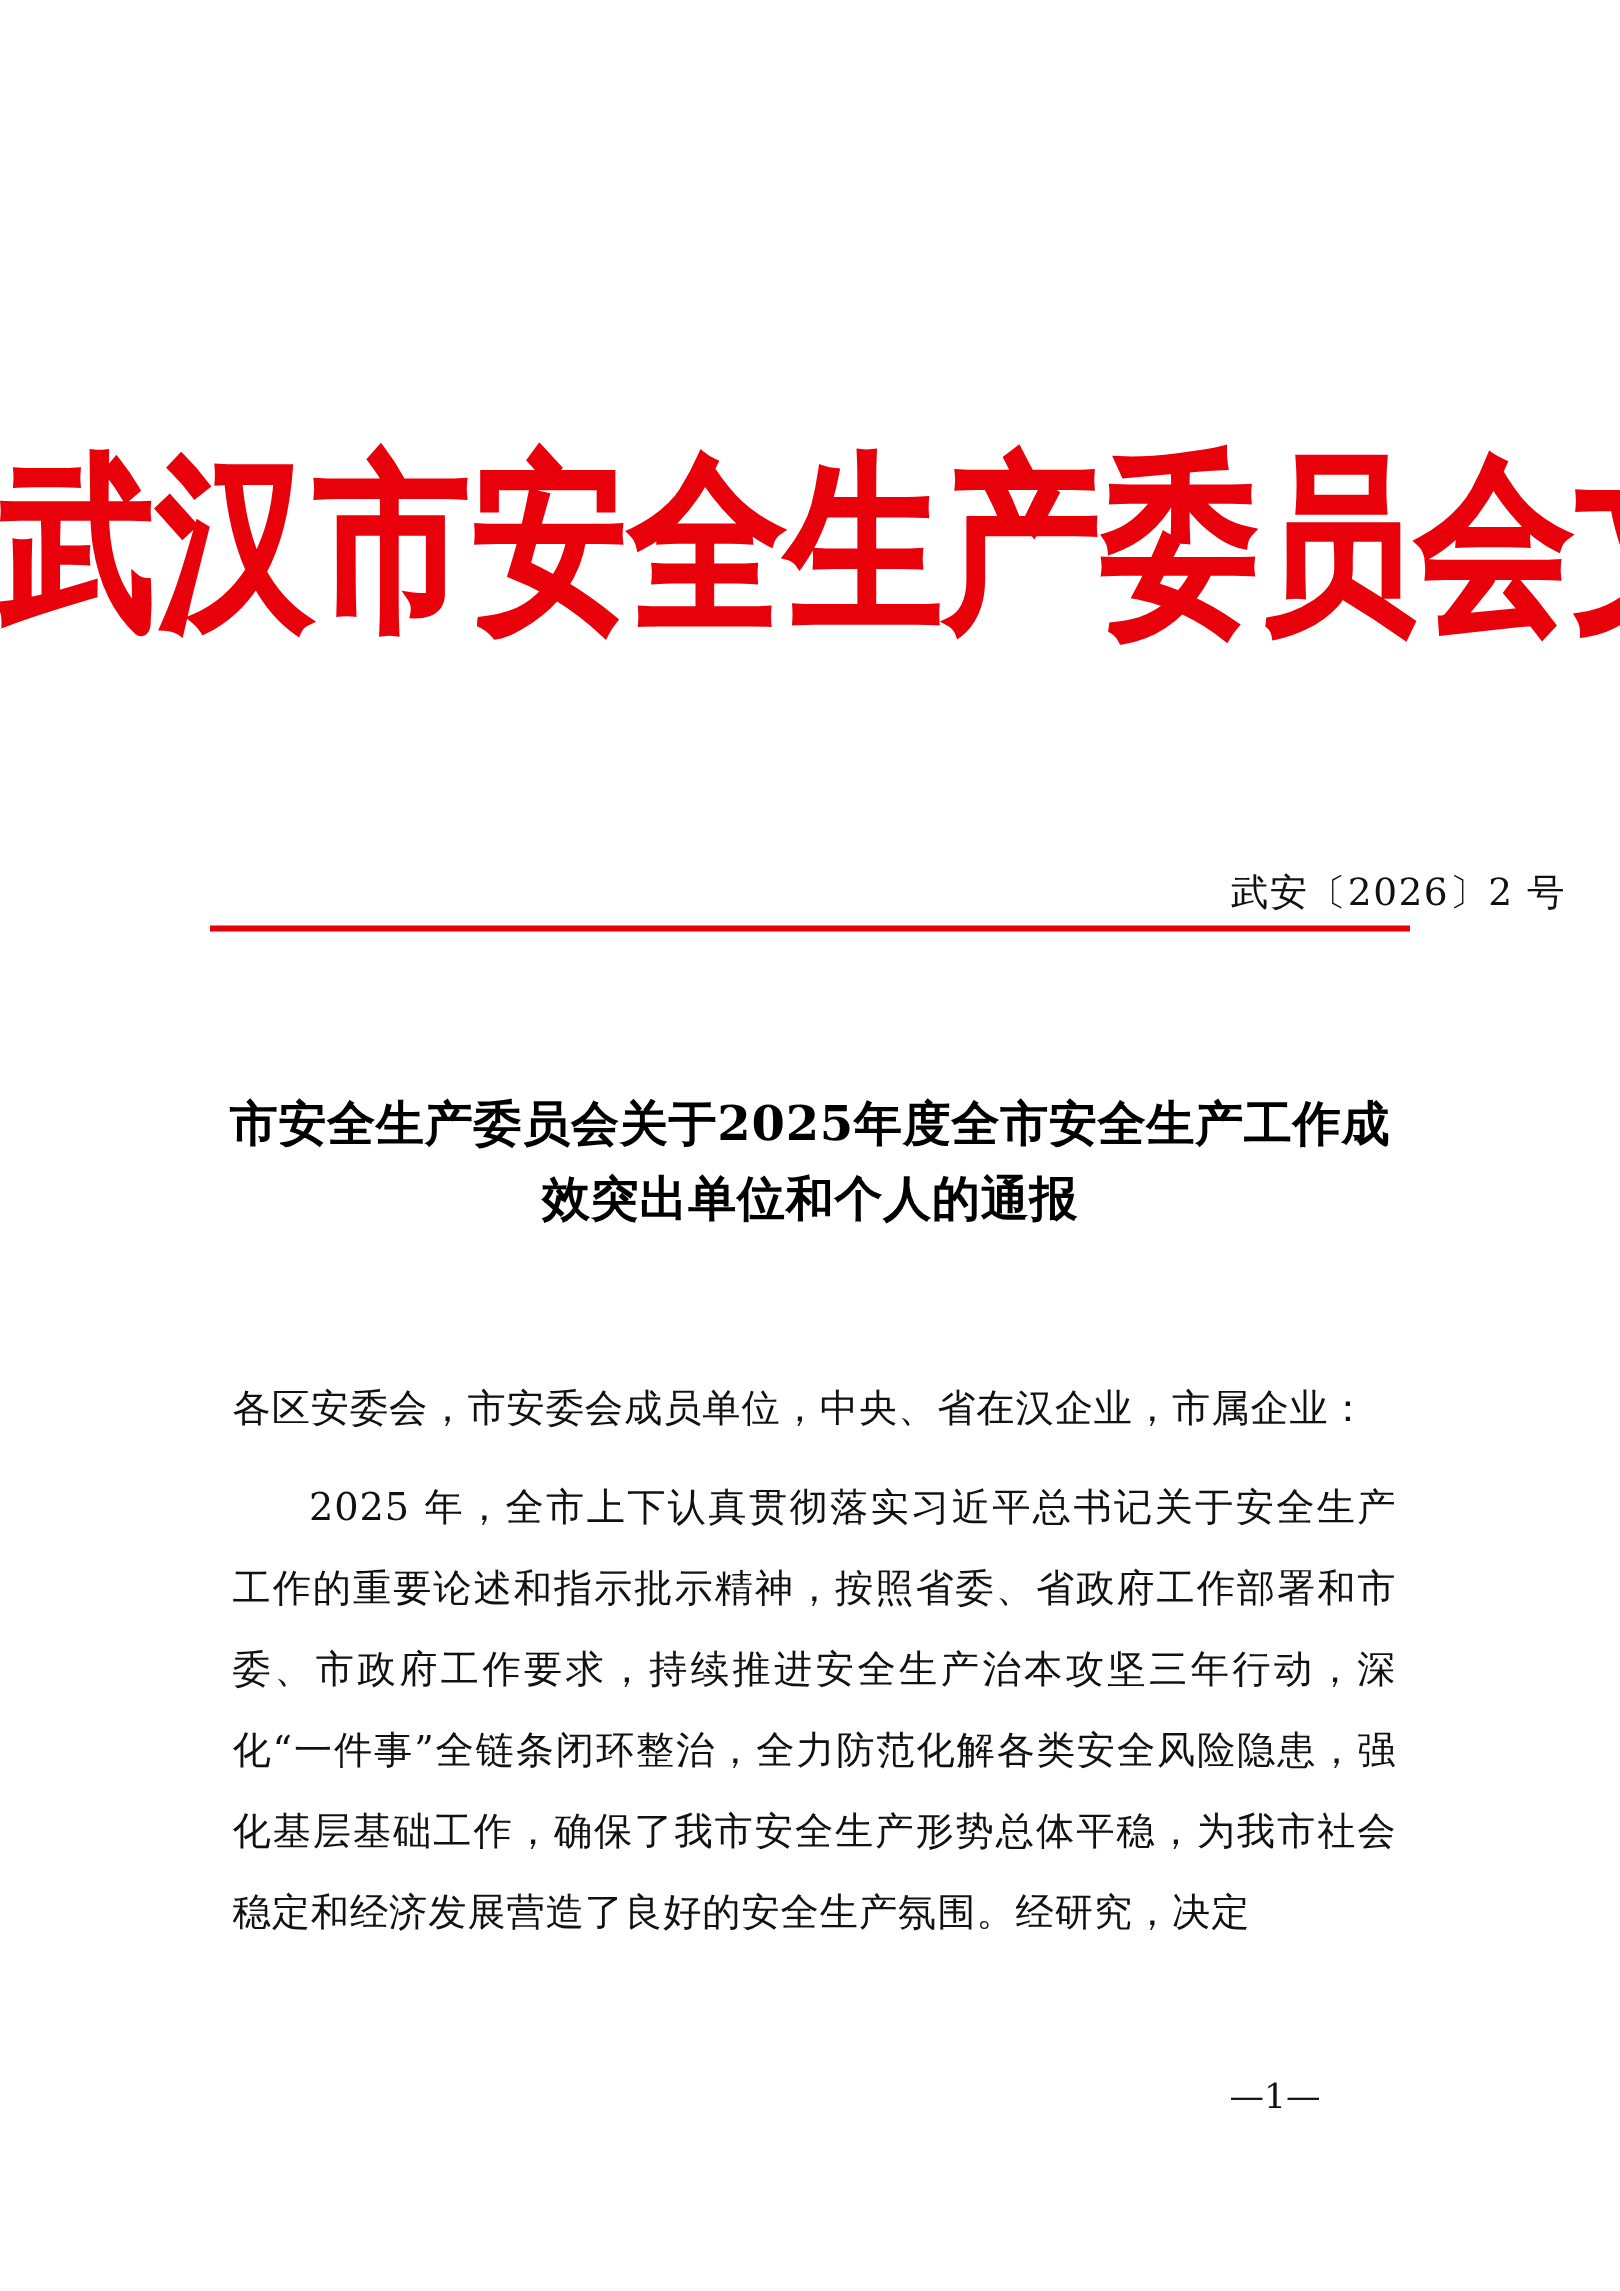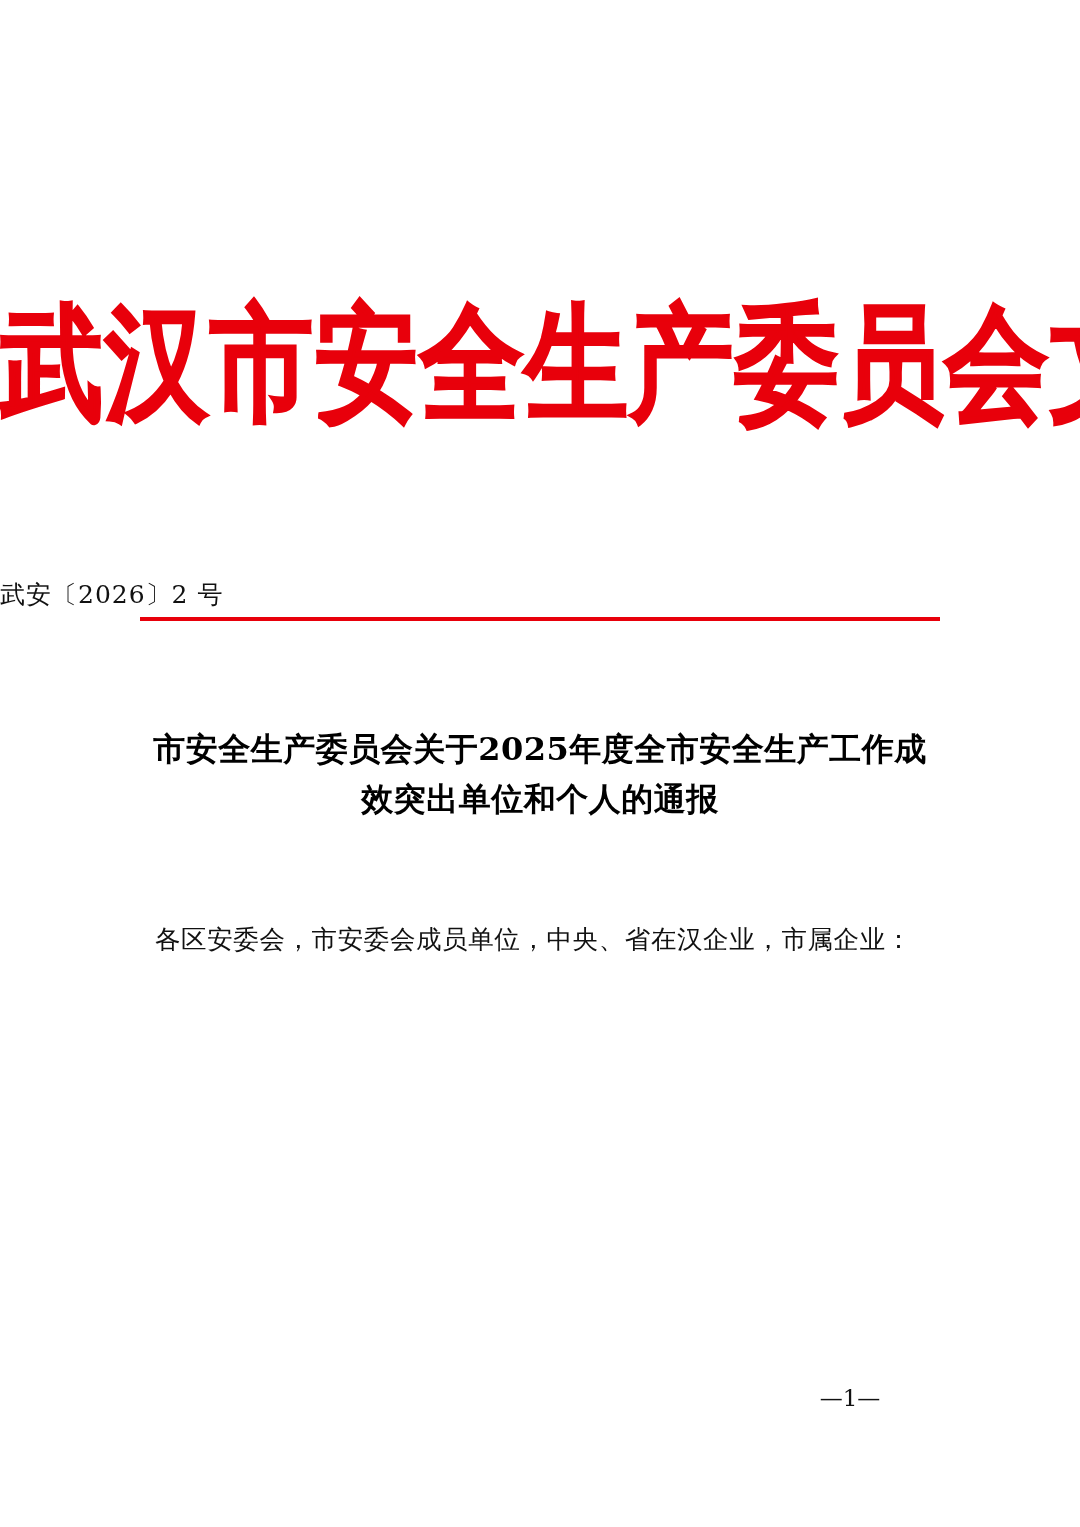--- a/index.html
+++ b/index.html
@@ -42,21 +42,21 @@
     transform: scaleY(1.22);
     transform-origin: center top;
   }
 
   
   .doc-number {
     position: absolute;
     top: 578px;
     left: 0;
     width: 1044px;
-    text-align: left;
+    text-align: right;
     font-size: 25px;
     letter-spacing: 1px;
     color: #111;
   }
 
   
   .red-rule {
     position: absolute;
     top: 617px;
     left: 140px;
@@ -122,17 +122,18 @@
   </div>
 
   <div class="doc-number">武安〔2026〕2 号</div>
 
   <div class="red-rule"></div>
 
   <div class="doc-title">市安全生产委员会关于2025年度全市安全生产工作成效突出单位和个人的通报</div>
 
   <div class="body-text">
     <p>各区安委会，市安委会成员单位，中央、省在汉企业，市属企业：</p>
+    <p class="indent">2025 年，全市上下认真贯彻落实习近平总书记关于安全生产工作的重要论述和指示批示精神，按照省委、省政府工作部署和市委、市政府工作要求，持续推进安全生产治本攻坚三年行动，深化“一件事”全链条闭环整治，全力防范化解各类安全风险隐患，强化基层基础工作，确保了我市安全生产形势总体平稳，为我市社会稳定和经济发展营造了良好的安全生产氛围。经研究，决定</p>
   </div>
 
   <div class="page-number">—1—</div>
 
 </div>
 
 </body></html>

